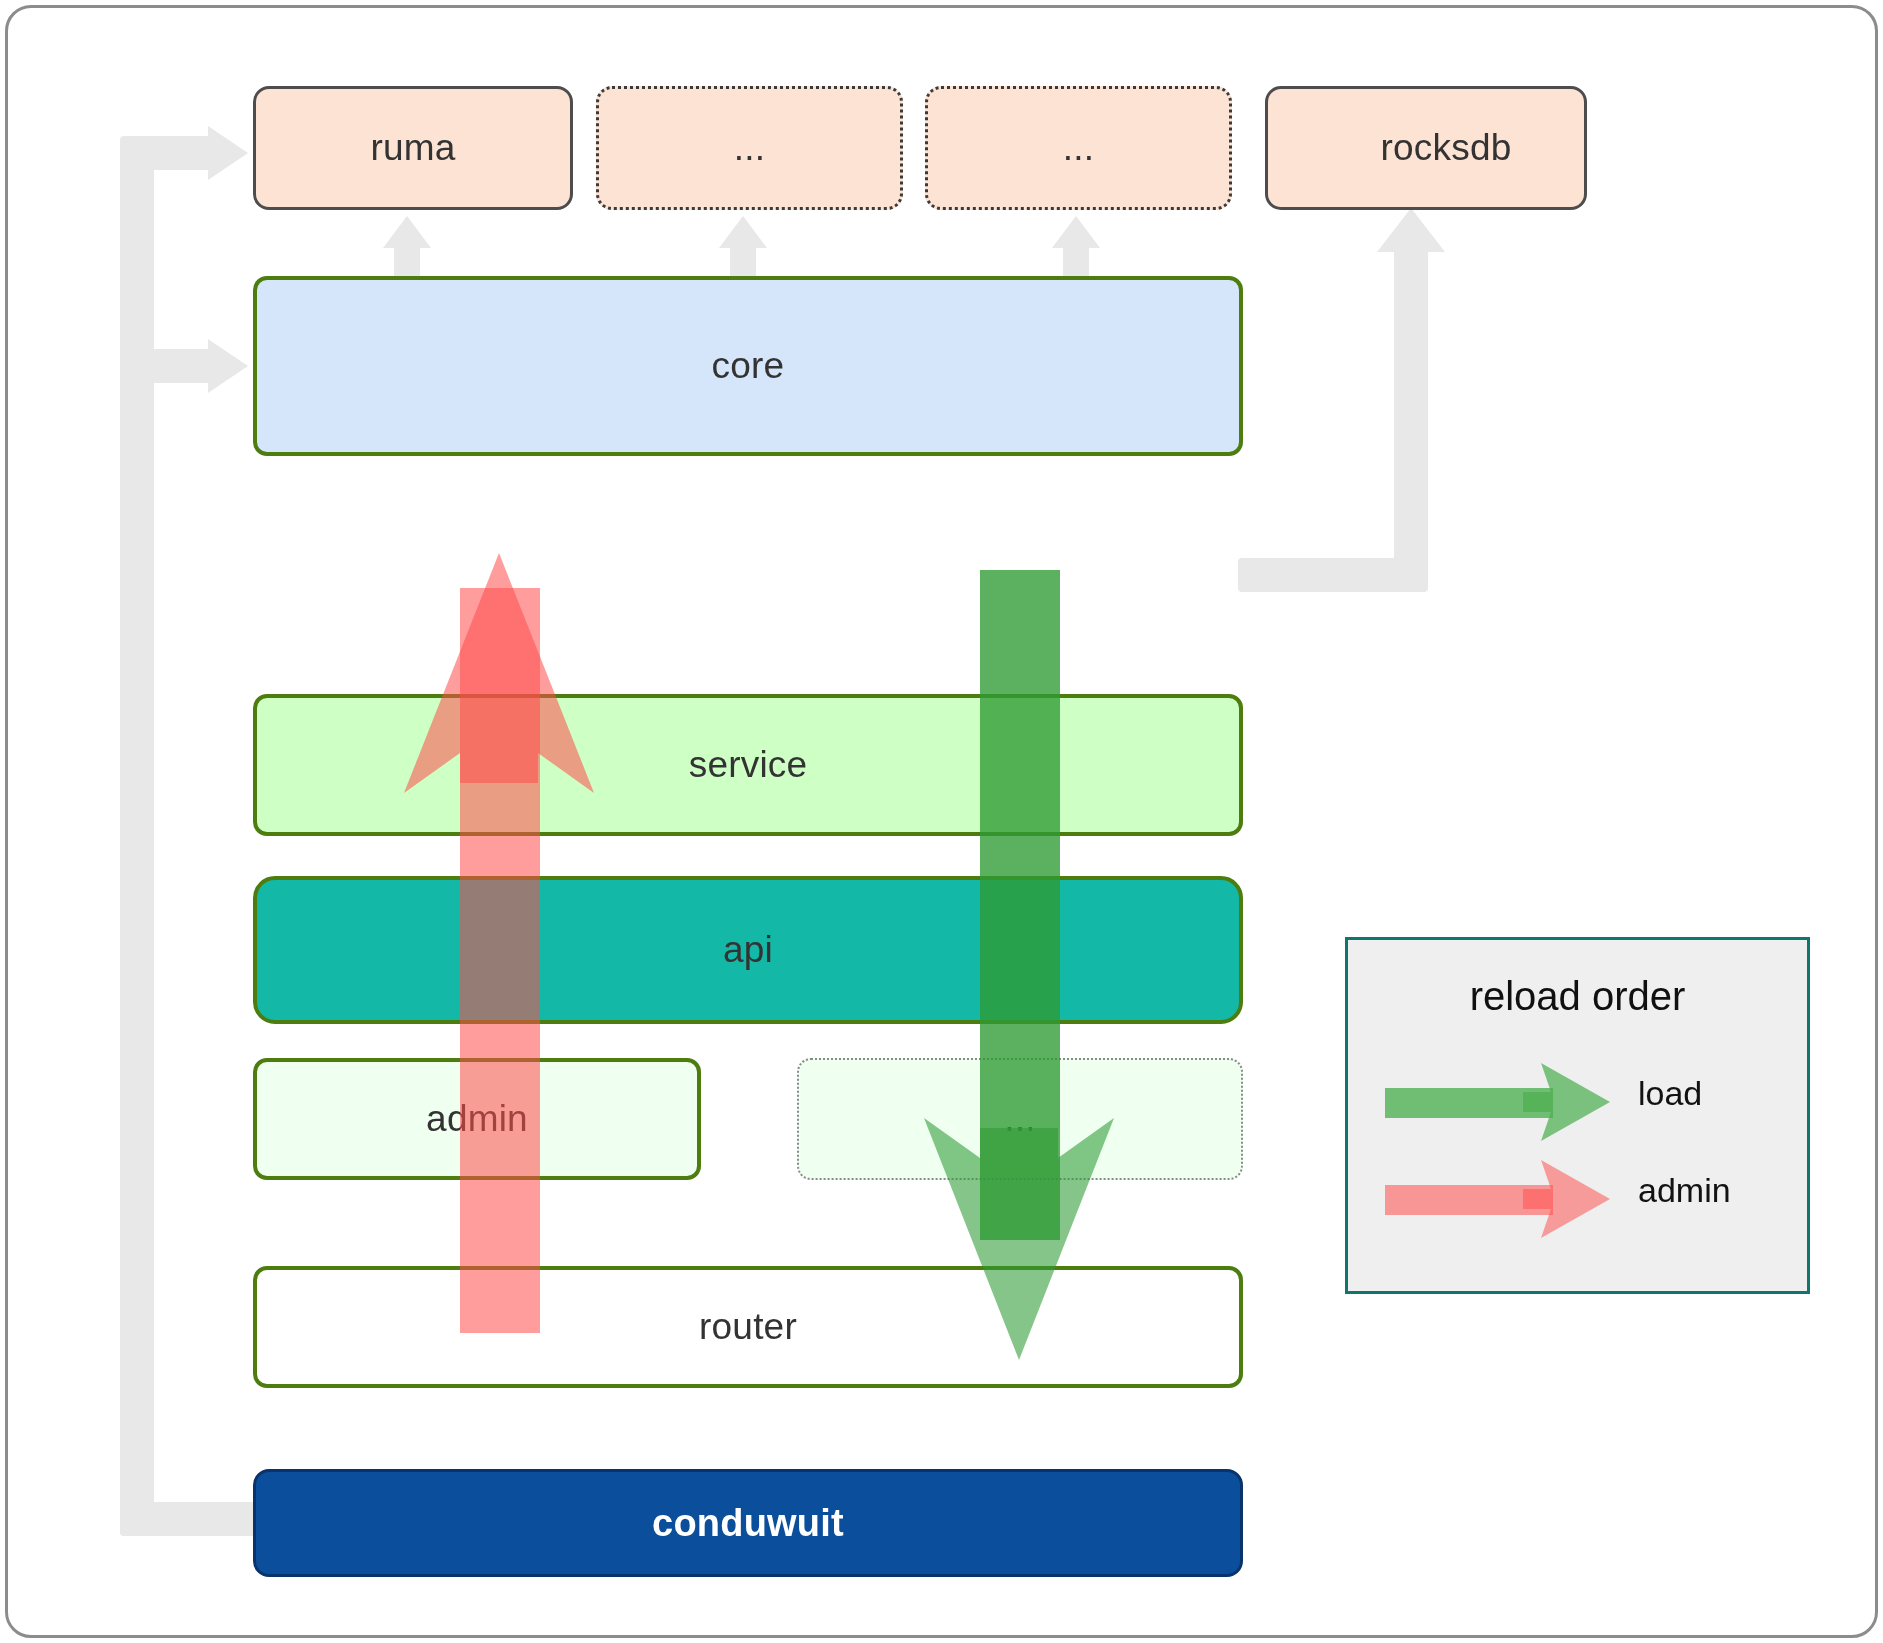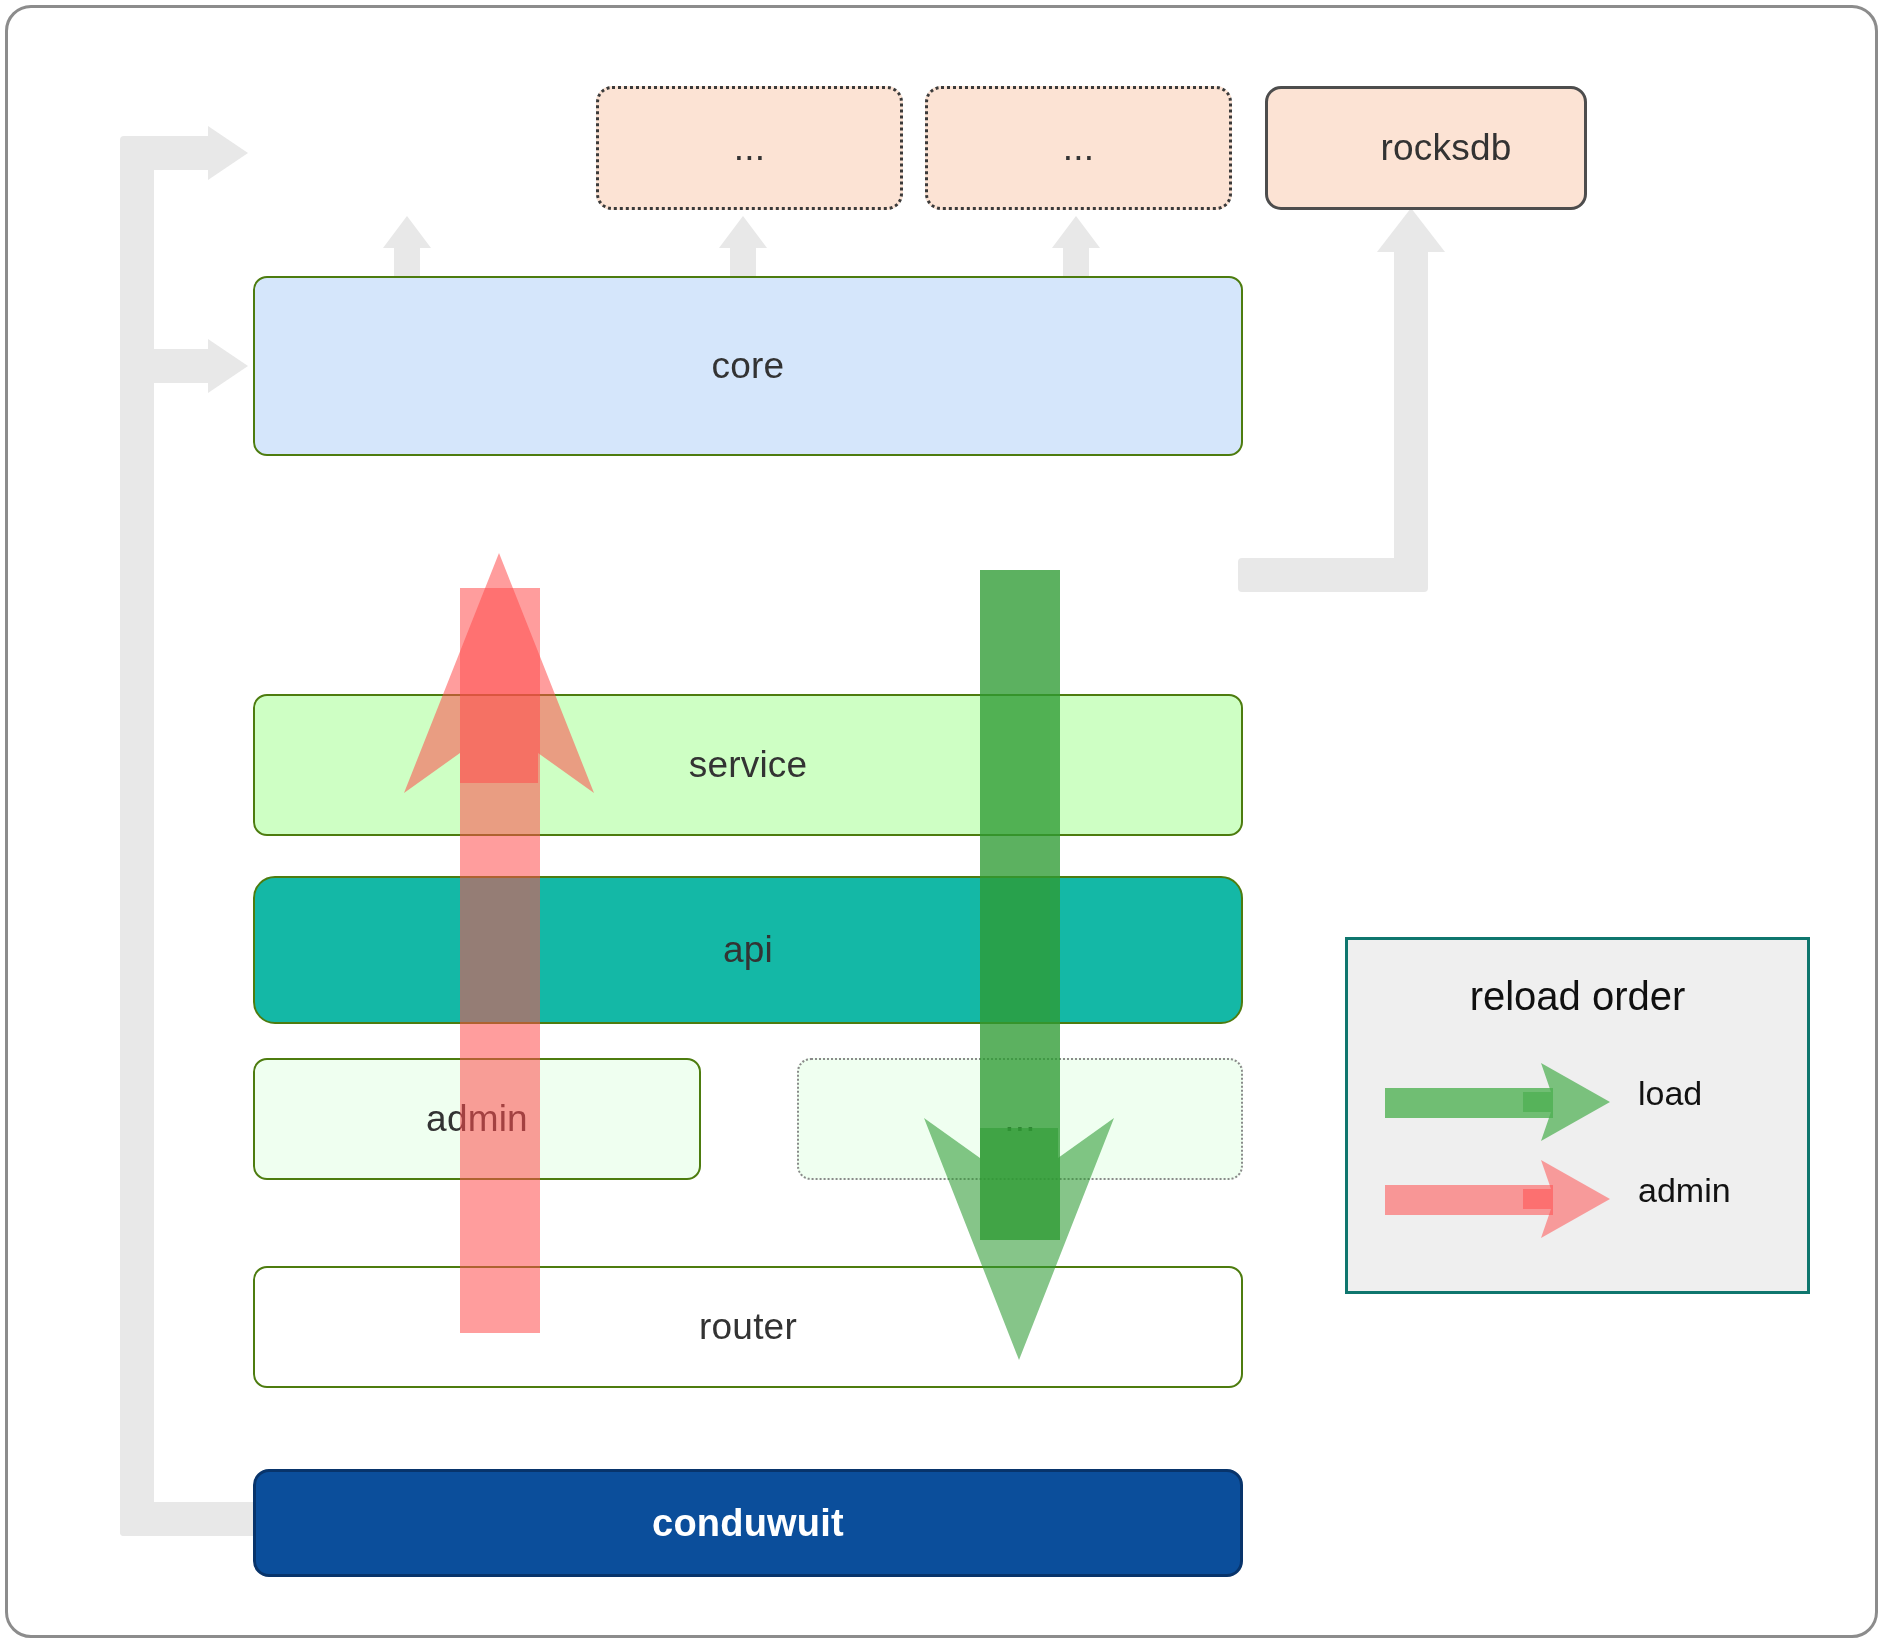--- a/index.html
+++ b/index.html
@@ -35,21 +35,21 @@
     height:124px;top:78px;
     background:#fce3d4;
     border:3px solid #4d4d4d;
     border-radius:16px;
     font-size:37px;
   }
   .dep.dashed{border:3px dotted #3a3a3a;}
 
   
   .layer{
-    border:2px solid #4d7c0f;
+    border:4px solid #4d7c0f;
     border-radius:14px;
     left:245px;width:990px;
     font-size:37px;
   }
   .layer.dashed{border:2px dotted #8a8a8a;}
 
   
   #legend{
     position:absolute;
     left:1337px;top:929px;
@@ -97,20 +97,21 @@
 
     <div class="conn" style="left:386px;top:233px;width:26px;height:38px;"></div>
     <div class="conn-arrow" style="left:375px;top:208px;border-left:24px solid transparent;border-right:24px solid transparent;border-bottom:32px solid #e8e8e8;"></div>
 
     <div class="conn" style="left:722px;top:233px;width:26px;height:38px;"></div>
     <div class="conn-arrow" style="left:711px;top:208px;border-left:24px solid transparent;border-right:24px solid transparent;border-bottom:32px solid #e8e8e8;"></div>
 
     <div class="conn" style="left:1055px;top:233px;width:26px;height:38px;"></div>
     <div class="conn-arrow" style="left:1044px;top:208px;border-left:24px solid transparent;border-right:24px solid transparent;border-bottom:32px solid #e8e8e8;"></div>
 
+    <div class="node dep" style="left:245px;width:320px;">ruma</div>
 
     <div class="node dep dashed" style="left:588px;width:307px;">
       <span>...</span>
     </div>
 
     <div class="node dep dashed" style="left:917px;width:307px;">
       <span>...</span>
     </div>
 
     <div class="node dep" style="left:1257px;width:322px;padding-left:40px;">rocksdb</div>

